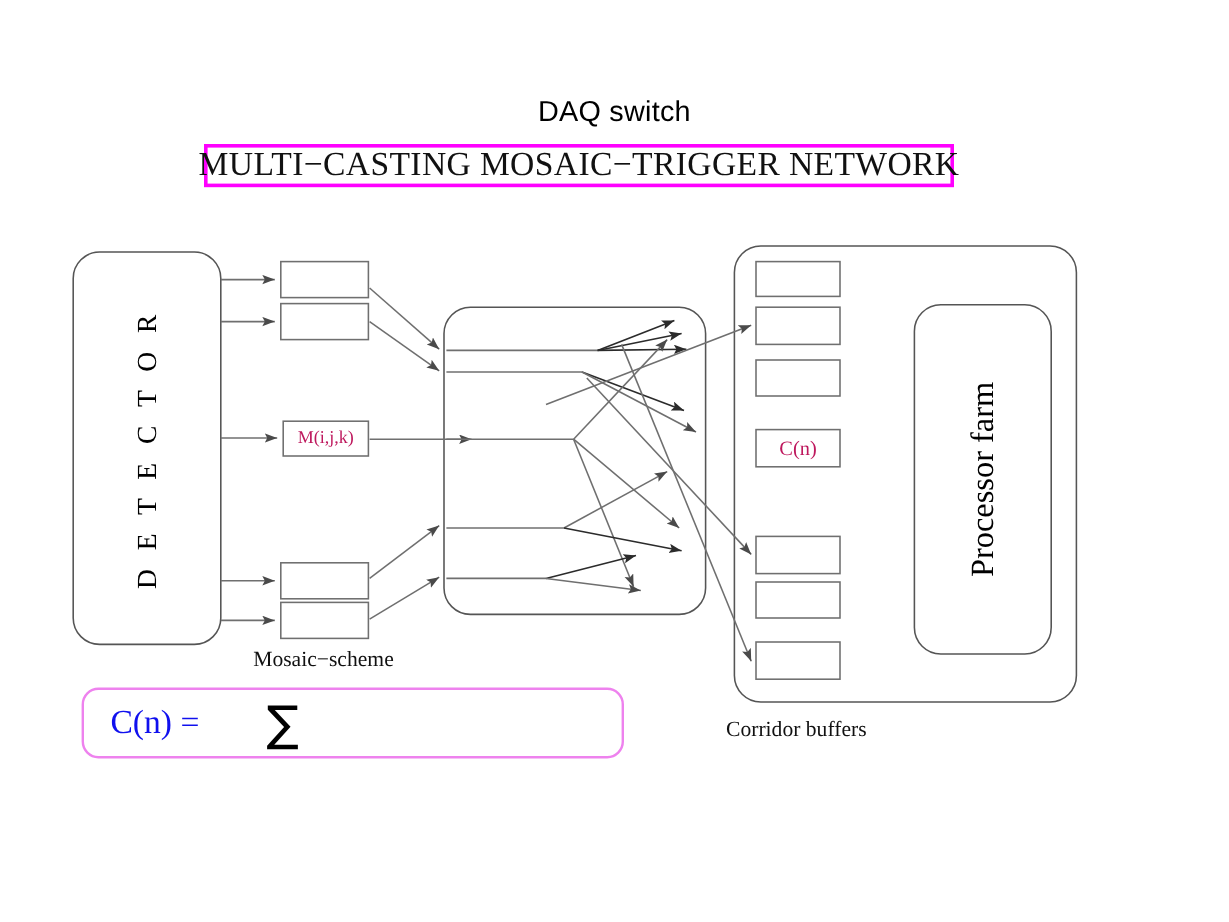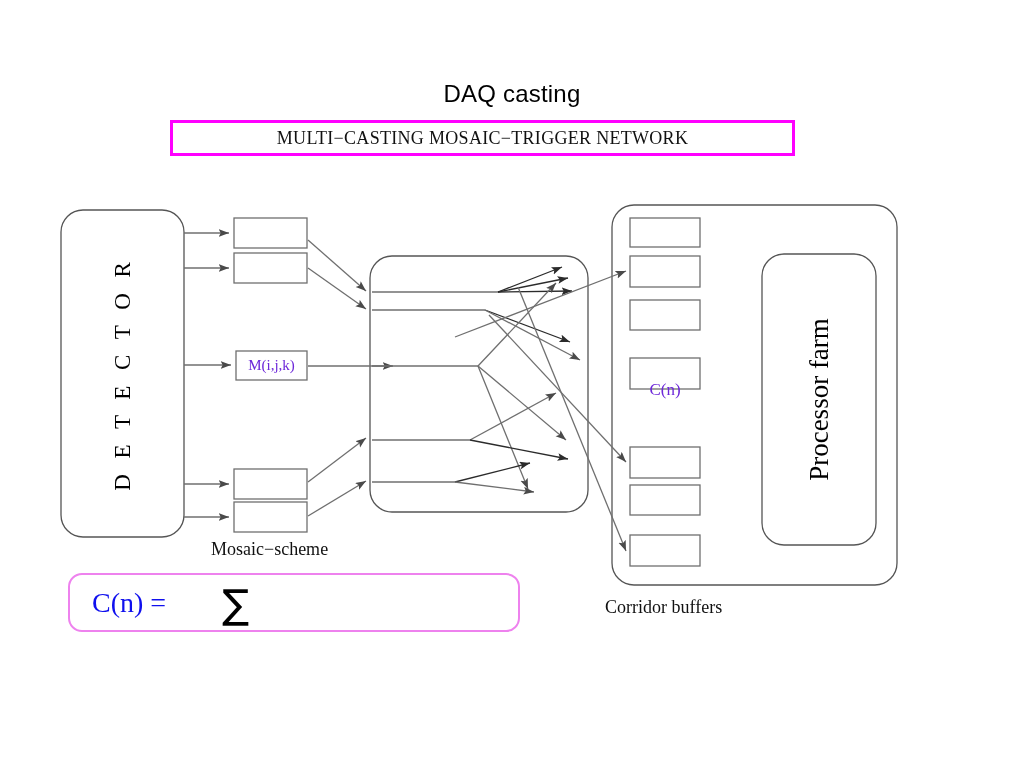--- a/index.html
+++ b/index.html
@@ -25,21 +25,21 @@
   
   #banner{
     left:170px;top:120px;width:625px;height:36px;
     border:3px solid #ff00ff;
     box-sizing:border-box;
     background:#fff;
     display:flex;align-items:center;justify-content:center;
   }
   #banner-text{
     font-family:"Liberation Serif", serif;
-    font-size:18px;color:#111;letter-spacing:0.3px;white-space:nowrap;
+    font-size:28px;color:#111;letter-spacing:0.3px;white-space:nowrap;
   }
 
   
   .caption{
     font-family:"Liberation Serif", serif;
     font-size:18px;color:#111;white-space:nowrap;
   }
   #cap-mosaic{left:211px;top:539px;}
   #cap-switch{left:388px;top:524px;}
   #cap-corridor{left:595px;top:597px;margin-left:10px;}
@@ -62,25 +62,25 @@
   }
   #farm-label span{
     transform:rotate(-90deg);
     font-family:"Liberation Serif", serif;
     font-size:27px;color:#000;white-space:nowrap;
   }
 
   
   .boxtext{
     font-family:"Liberation Serif", serif;
-    font-size:15px;color:#6d28d9;white-space:nowrap;
+    font-size:15px;color:#be185d;white-space:nowrap;
     display:flex;align-items:center;justify-content:center;
   }
   #m-label{left:236px;top:351px;width:71px;height:29px;}
-  #cn-label{left:630px;top:374px;width:70px;height:31px;font-size:17px;}
+  #cn-label{left:630px;top:358px;width:70px;height:31px;font-size:17px;}
 
   
   #formula-box{
     left:68px;top:573px;width:452px;height:59px;
     border:2px solid #ee82ee;
     border-radius:14px;
     box-sizing:border-box;background:#fff;
     display:flex;align-items:center;
   }
   #formula{
@@ -174,21 +174,21 @@
       <rect x="630" y="535" width="70" height="31" fill="#fff"></rect>
 
       <path d="M455,337 L626,271" marker-end="url(#ah)"></path>
       <path d="M489,315 L626,462" marker-end="url(#ah)"></path>
       <path d="M518,287 L626,551" marker-end="url(#ah)"></path>
 
       <rect x="762" y="254" width="114" height="291" rx="22" ry="22" stroke="#555" fill="#ffffff"></rect>
     </g>
   </svg>
 
-  <div class="abs" id="title">DAQ casting</div>
+  <div class="abs" id="title">DAQ switch</div>
 
   <div class="abs" id="banner">
     <div id="banner-text">MULTI−CASTING MOSAIC−TRIGGER NETWORK</div>
   </div>
 
   <div class="abs" id="detector-label">
     <span>D E T E C T O R</span>
   </div>
 
   <div class="abs boxtext" id="m-label">M(i,j,k)</div>

